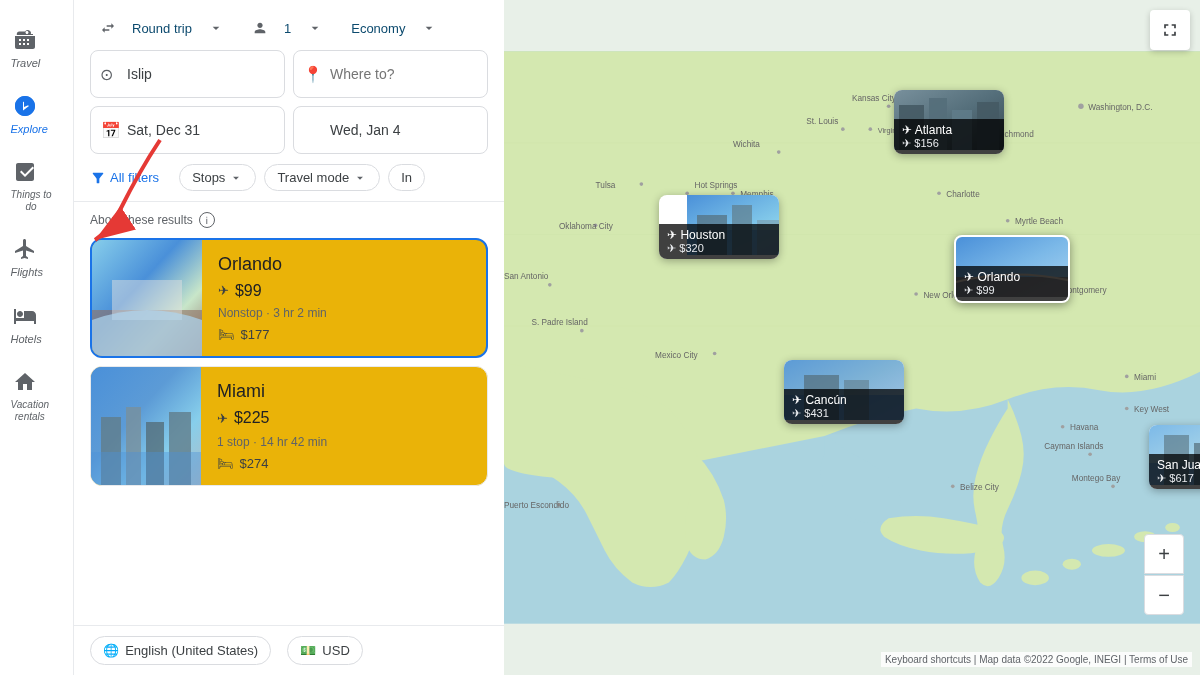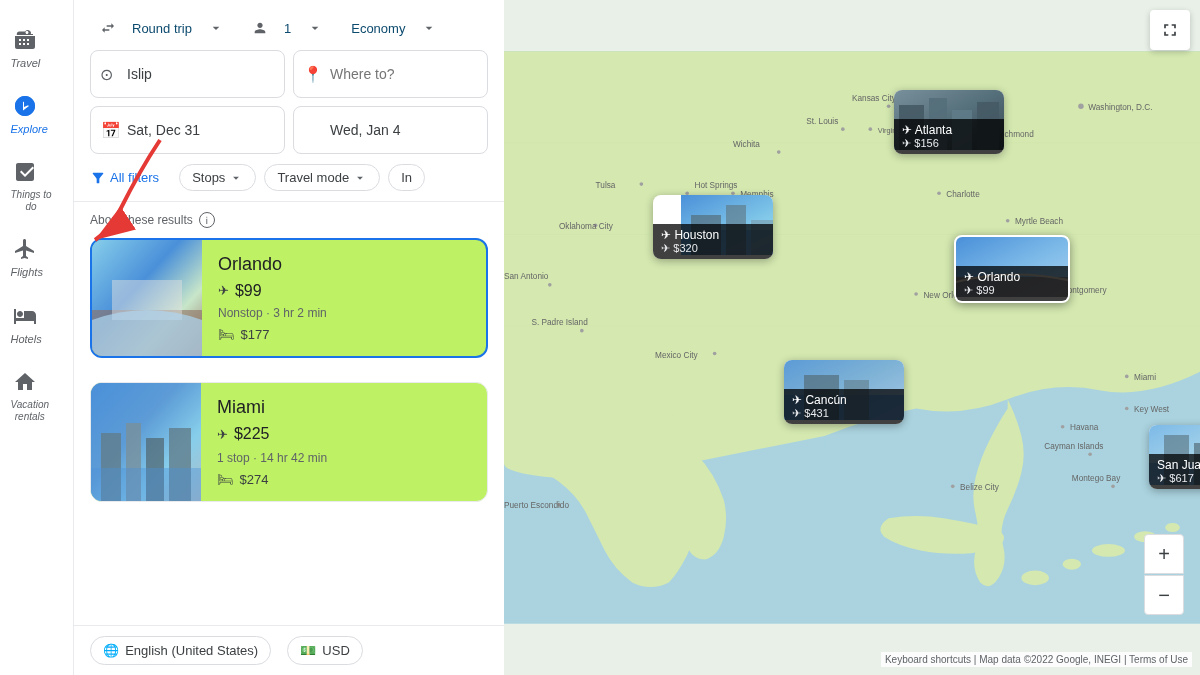--- a/index.html
+++ b/index.html
@@ -182,26 +182,26 @@
       gap: 6px;
       padding: 10px 0;
       font-size: 12px;
       color: #5f6368;
     }
 
     
     .flight-card {
       border: 1px solid #e8eaed;
       border-radius: 12px;
-      margin-bottom: 24px;
+      margin-bottom: 8px;
       overflow: hidden;
       cursor: pointer;
       display: flex;
       height: 120px;
-      background: #bef264;
+      background: #eab308;
     }
     .flight-card.selected { border: 2px solid #1a73e8; }
     .card-image {
       width: 110px;
       min-width: 110px;
       height: 120px;
       overflow: hidden;
       background: #e0e0e0;
     }
     
@@ -685,21 +685,21 @@
           <rect x="58" y="20" width="20" height="40" fill="#607d8b" opacity="0.8"></rect>
           <rect x="83" y="12" width="22" height="48" fill="#455a64" opacity="0.9"></rect>
         </svg>
       <div class="pin-label">
         <div>✈ Atlanta</div>
         <div class="pin-price">✈ $156</div>
       </div>
     </div>
 
     
-    <div class="map-pin" style="width:120px; top:195px; left:149px;padding-left:28px;">
+    <div class="map-pin" style="width:120px; top:195px; left:155px;padding-left:28px;">
       <svg width="120" height="60" viewBox="0 0 120 60">
           <defs>
             <linearGradient id="gh" x1="0" y1="0" x2="1" y2="1">
               <stop offset="0%" stop-color="#4a90d9"></stop>
               <stop offset="60%" stop-color="#87ceeb"></stop>
               <stop offset="100%" stop-color="#b0bec5"></stop>
             </linearGradient>
           </defs>
           <rect width="120" height="60" fill="url(#gh)"></rect>
           <rect x="0" y="35" width="120" height="25" fill="#4a90d9" opacity="0.5"></rect>

